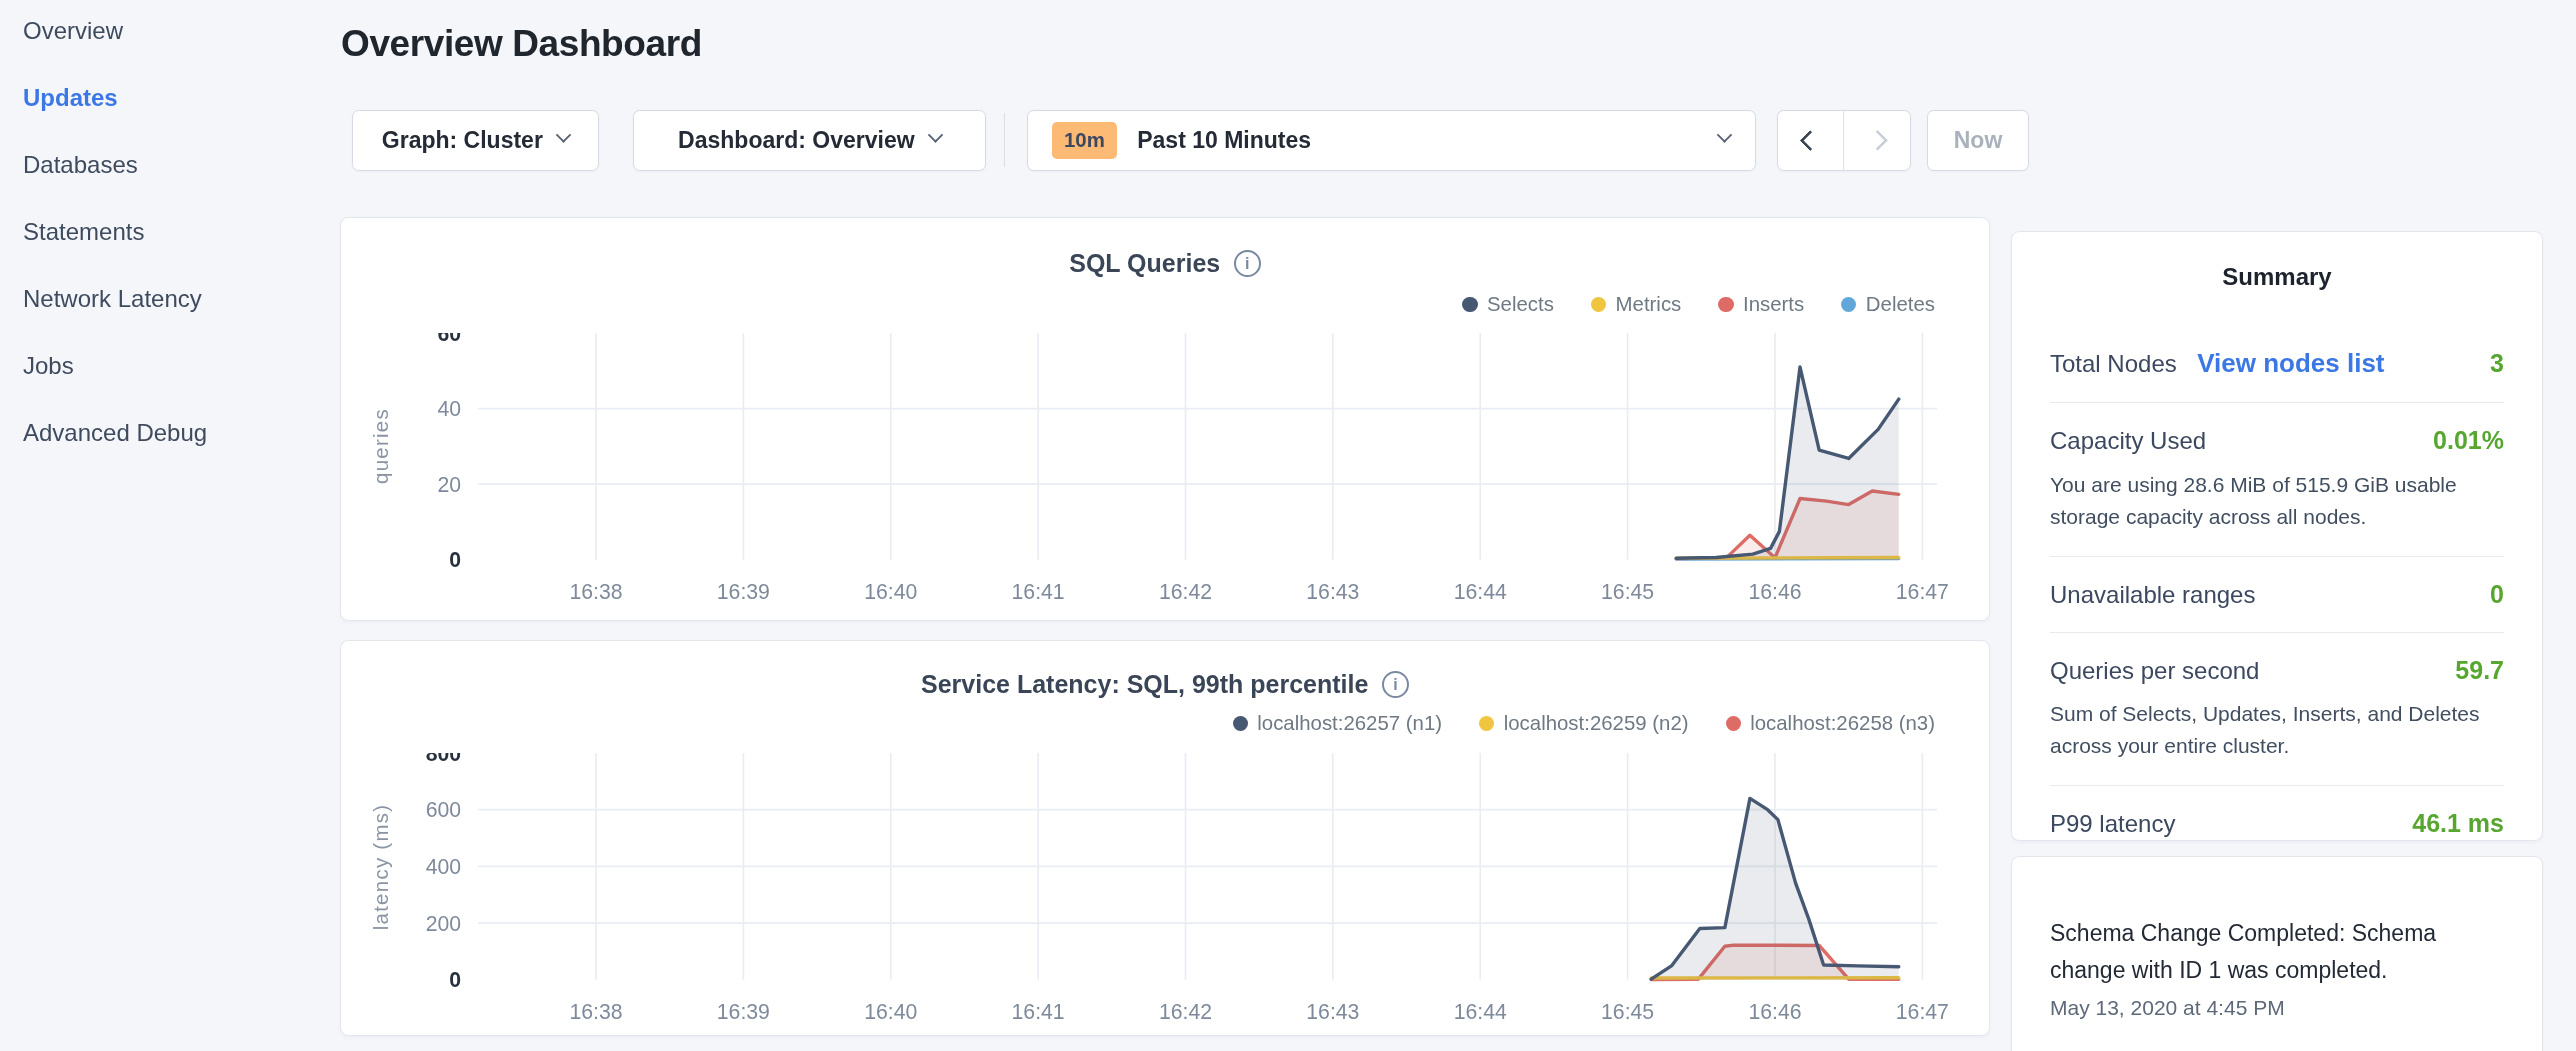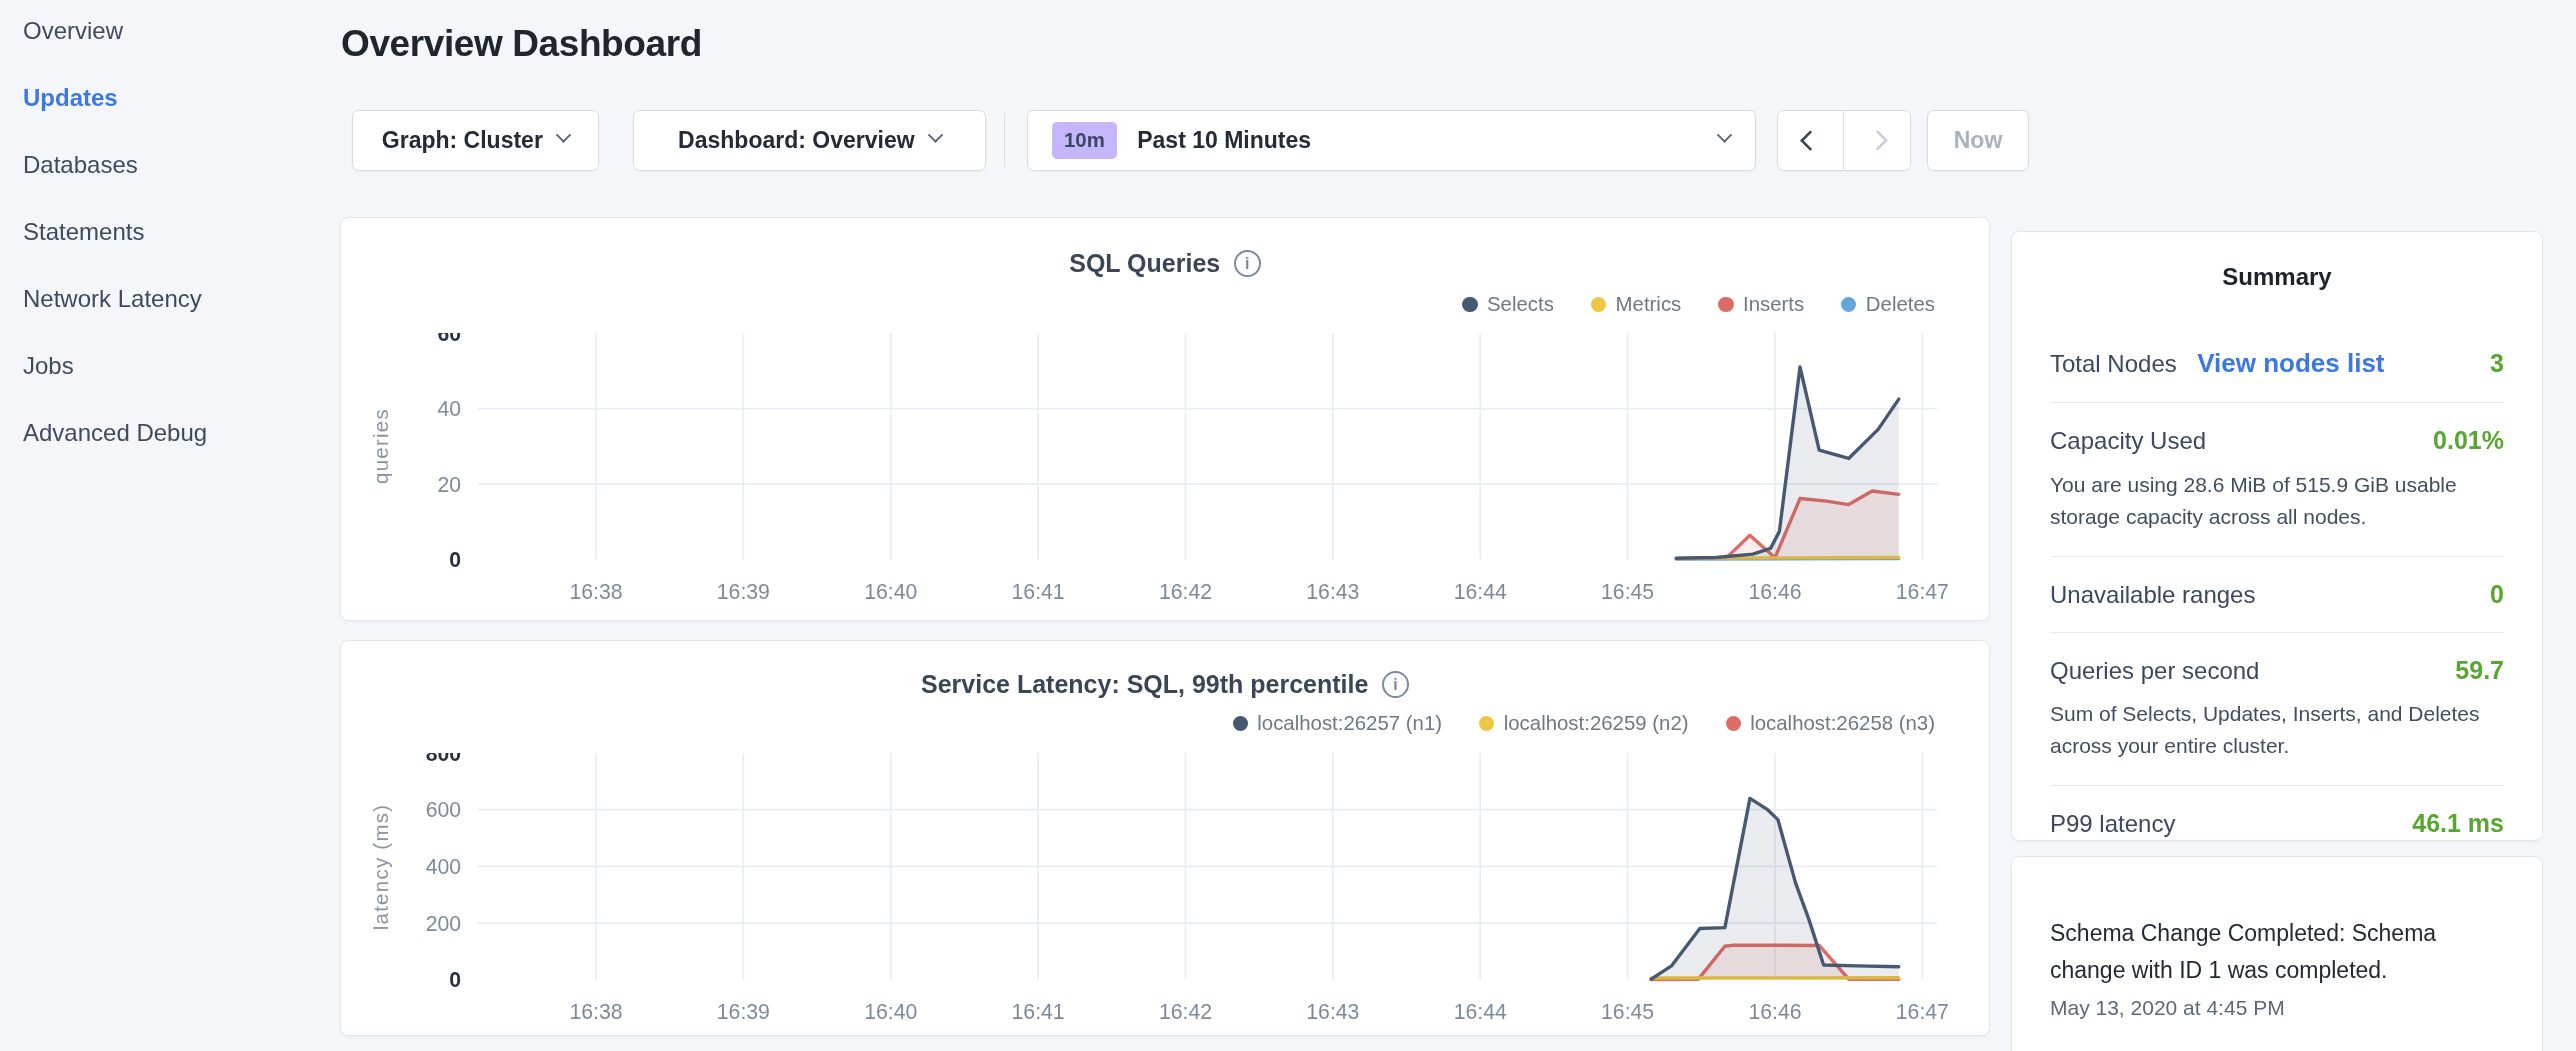--- a/index.html
+++ b/index.html
@@ -33,21 +33,21 @@
   }
   .dd-graph { left:352px; width:247px; }
   .dd-dash  { left:633px; width:353px; }
   .caret {
     width:11px; height:11px; border-right:2.1px solid #5b6575; border-bottom:2.1px solid #5b6575;
     transform:rotate(45deg) translate(-1.7px,-1.7px); margin-left:15.3px; margin-top:-5.1px;
   }
   .ctl-divider { position:absolute; left:1004px; top:113px; height:54px; width:0.9px; background:#d9dee5; }
   .time-selector { left:1027px; width:729px; justify-content:flex-start; padding:0 24px; }
   .tw-badge {
-    background:#c4b5fd; color:#3c4860; font-size:20.4px; font-weight:700;
+    background:#fdba74; color:#3c4860; font-size:20.4px; font-weight:700;
     border-radius:5.1px; padding:6.8px 12px; margin-right:20.4px;
   }
   .tw-caret { position:absolute; right:25.5px; }
   .nav-group { left:1777px; width:134px; padding:0; justify-content:space-between; }
   .nav-btn { width:67px; height:60px; display:flex; align-items:center; justify-content:center; cursor:pointer; }
   .nav-btn.prev { border-right:0.9px solid #dde1e8; }
   .chev-left {
     width:14.5px; height:14.5px; border-left:3.4px solid #3a4554; border-bottom:3.4px solid #3a4554;
     transform:rotate(45deg); border-radius:0.9px;
   }

